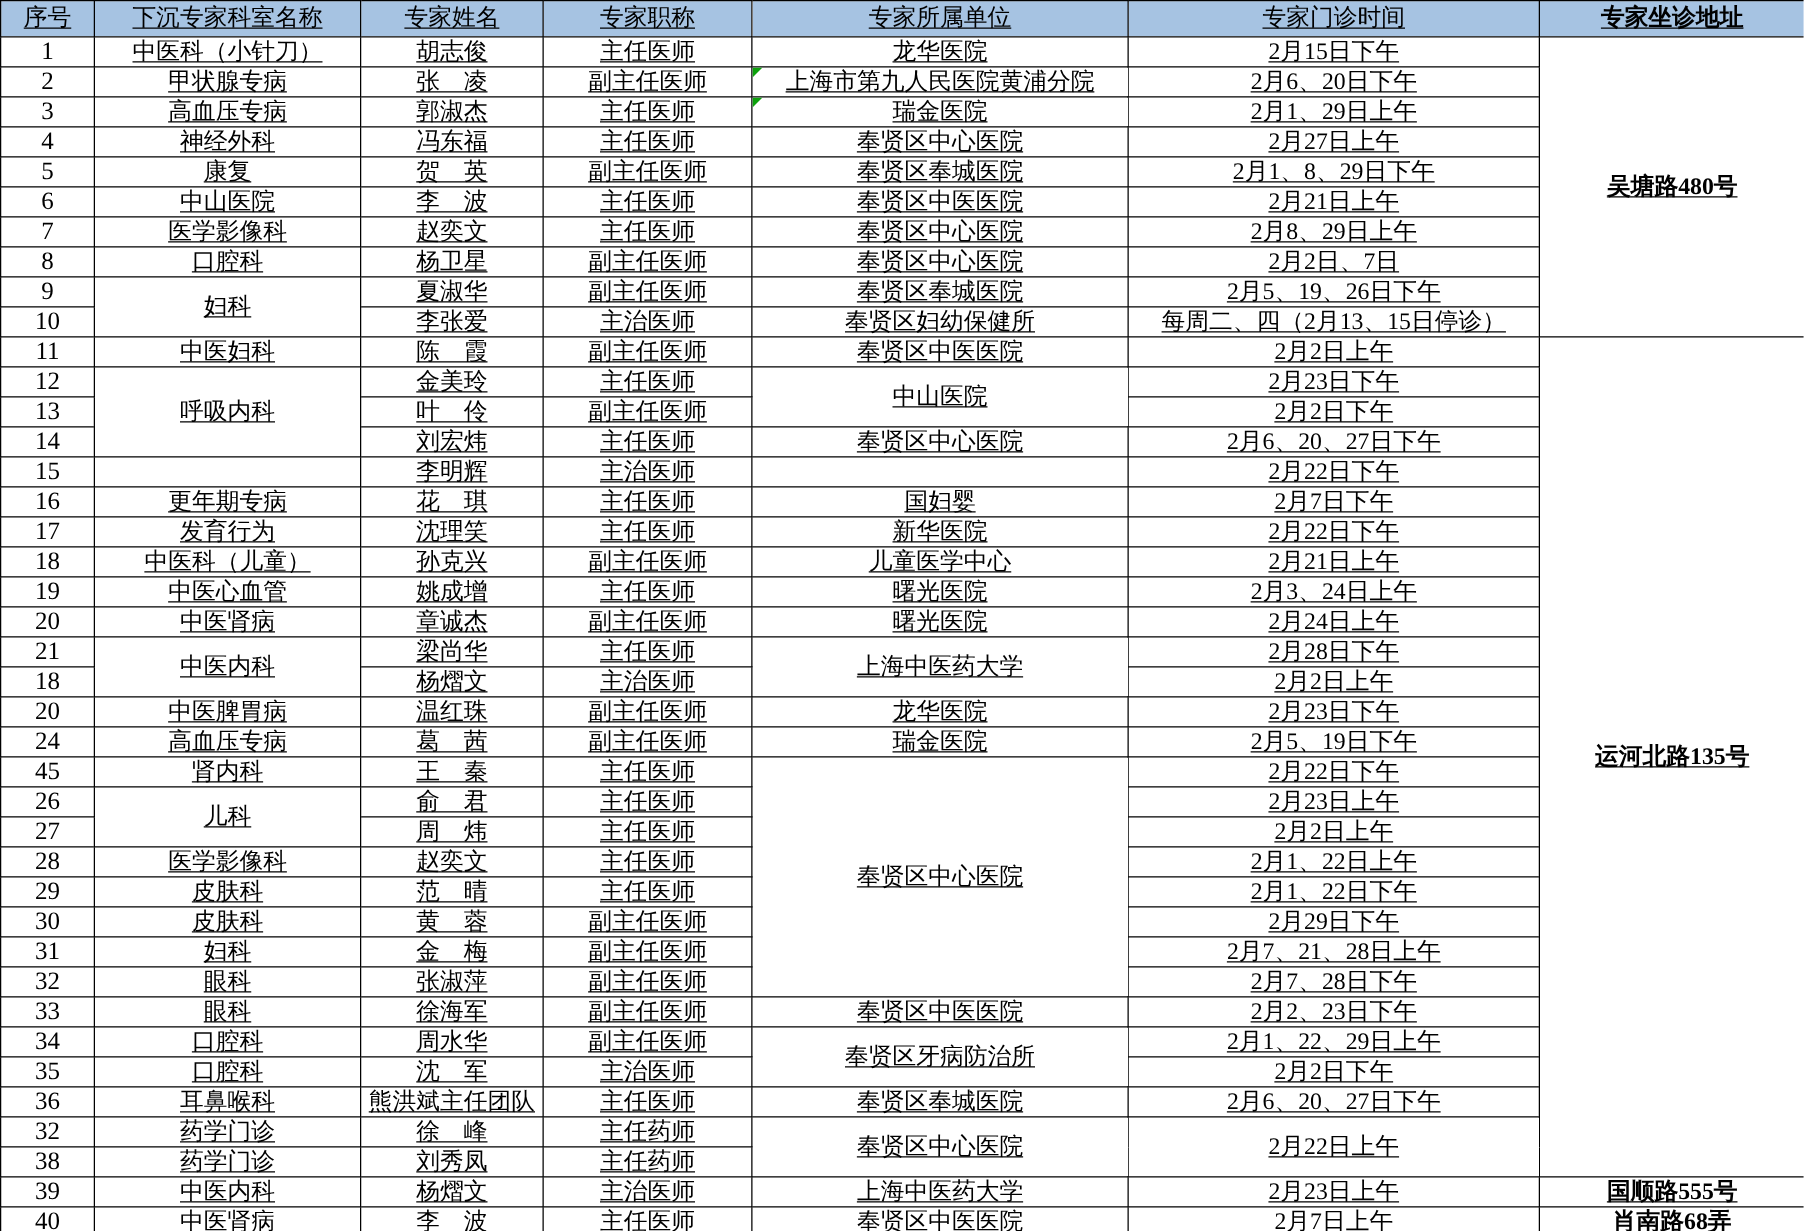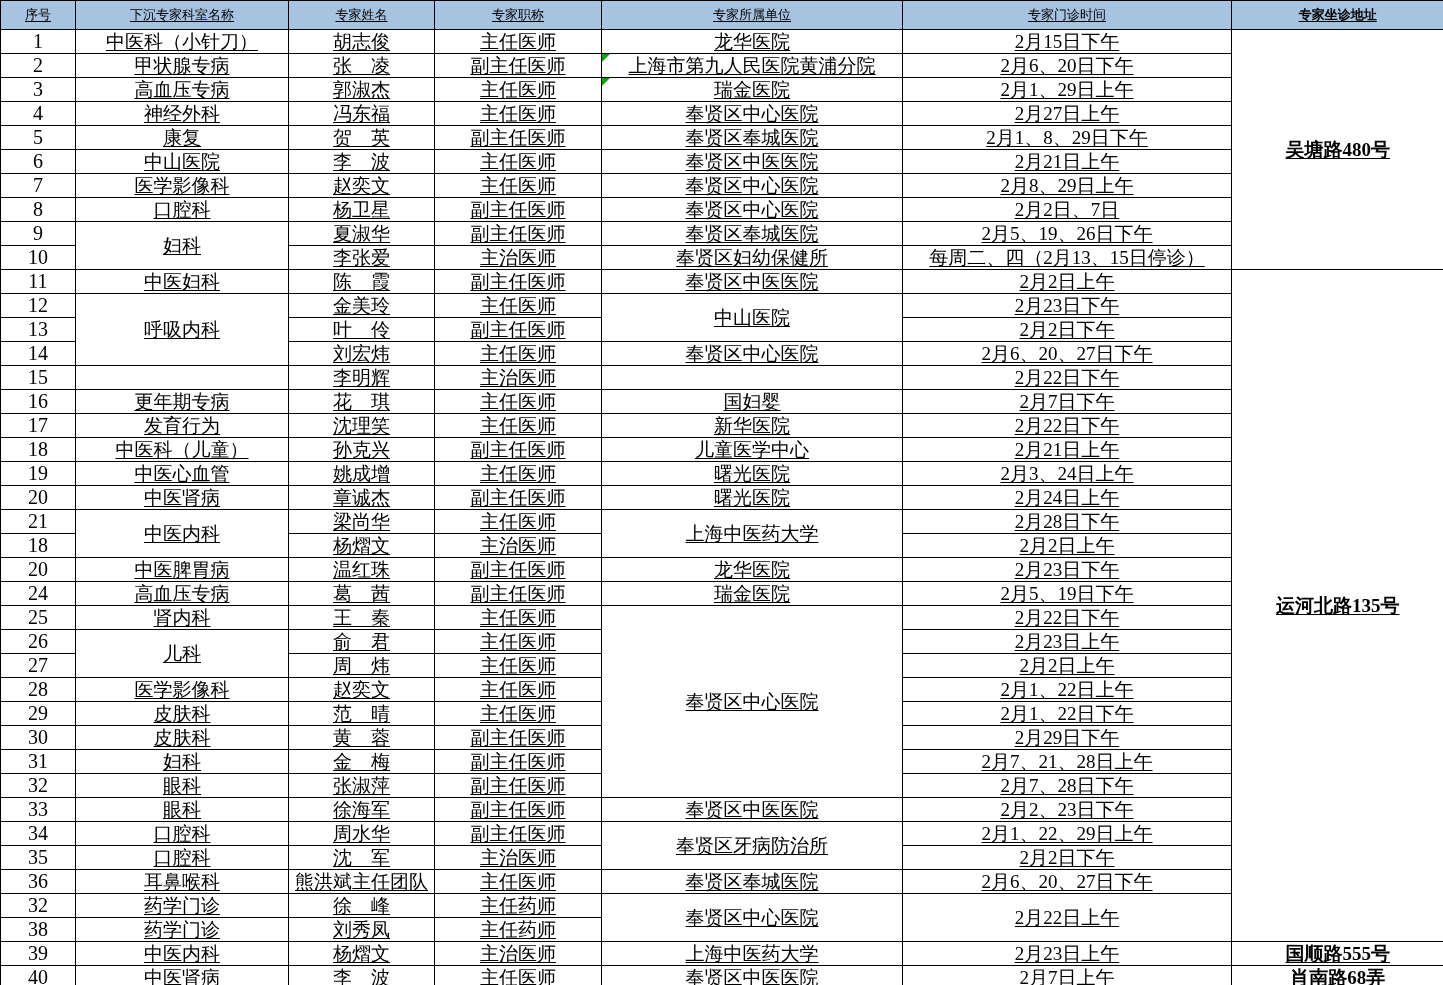--- a/index.html
+++ b/index.html
@@ -25,21 +25,21 @@
     text-align: center;
     vertical-align: middle;
     padding: 0;
     overflow: hidden;
     white-space: nowrap;
     line-height: 1.05;
   }
   th {
     background: #a6c3e2;
     font-weight: normal;
-    font-size: 13px;
+    font-size: 19px;
     height: 28px;
   }
   td {
     font-size: 19px;
     height: 23px;
     background: #ffffff;
   }
   th:last-child, td.addr-cell {
     border-right: none;
     font-weight: bold;
@@ -275,21 +275,21 @@
         </tr>
         <tr>
           <td class="seq-cell">24</td>
           <td><span class="u">高血压专病</span></td>
           <td><span class="u">葛　茜</span></td>
           <td><span class="u">副主任医师</span></td>
           <td><span class="u">瑞金医院</span></td>
           <td><span class="u">2月5、19日下午</span></td>
         </tr>
         <tr>
-          <td class="seq-cell">25</td>
+          <td class="seq-cell">45</td>
           <td><span class="u">肾内科</span></td>
           <td><span class="u">王　秦</span></td>
           <td><span class="u">主任医师</span></td>
           <td rowspan="8" class="merged-cell"><span class="u">奉贤区中心医院</span></td>
           <td><span class="u">2月22日下午</span></td>
         </tr>
         <tr>
           <td class="seq-cell">26</td>
           <td rowspan="2" class="merged-cell"><span class="u">儿科</span></td>
           <td><span class="u">俞　君</span></td>

